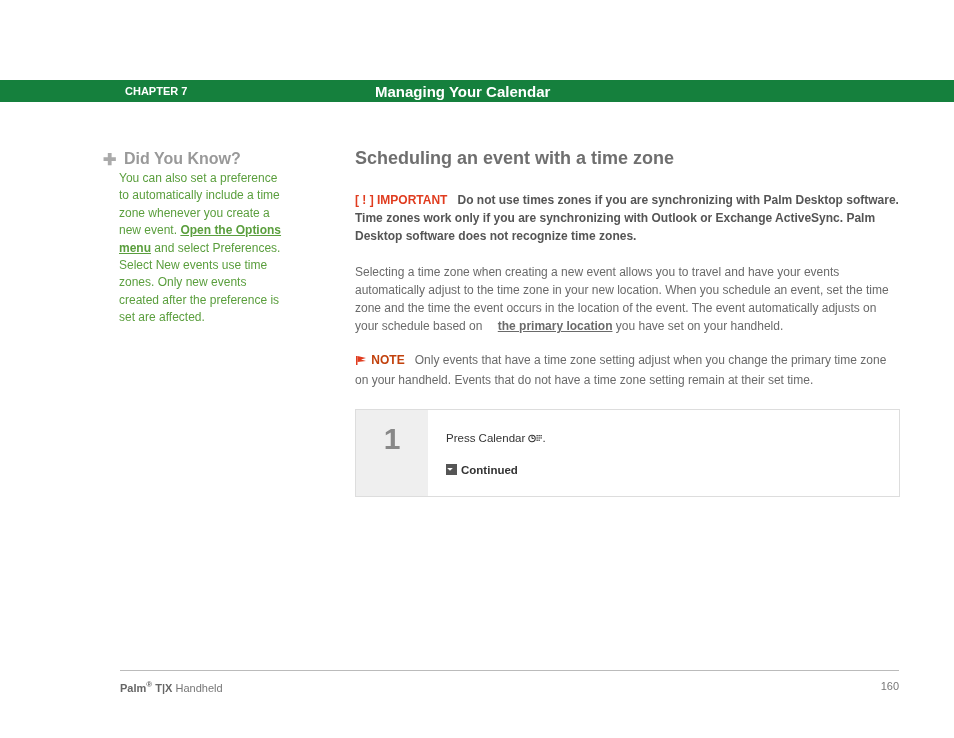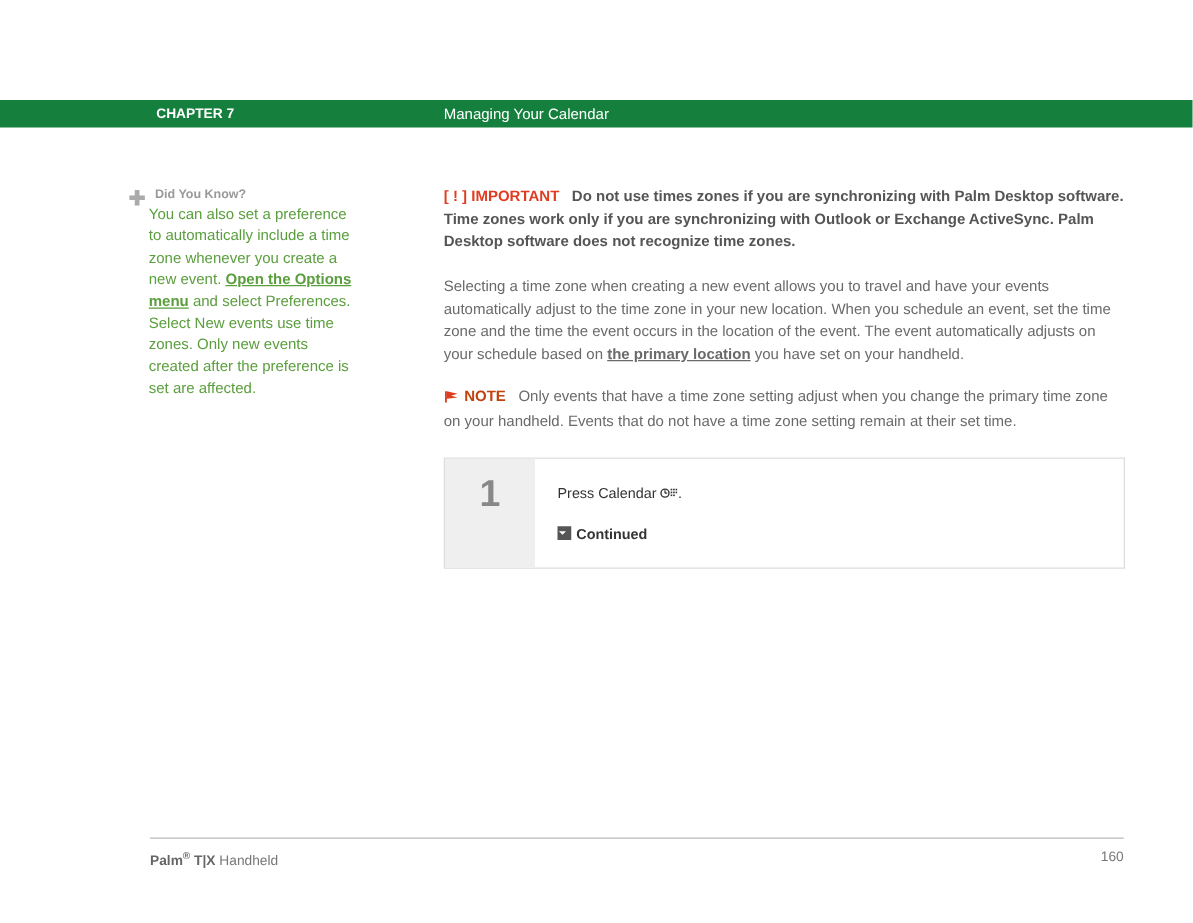--- a/index.html
+++ b/index.html
@@ -23,44 +23,44 @@
     }
     .chapter-label {
       position: absolute;
       left: 125px;
       color: #fff;
       font-weight: bold;
       font-size: 11px;
     }
     .chapter-title {
       position: absolute;
-      left: 355px;
+      left: 375px;
       color: #fff;
-      font-weight: normal;
-      font-size: 12px;
+      font-weight: bold;
+      font-size: 15px;
     }
     .sidebar {
       position: absolute;
       left: 104px;
       top: 150px;
       width: 200px;
     }
     .plus-icon {
       position: absolute;
       left: -1px;
       top: 2px;
       color: #aaa;
       font-weight: bold;
       font-size: 16px;
       line-height: 1;
     }
     .dyk-title {
       font-weight: bold;
       color: #999;
-      font-size: 10px;
+      font-size: 16px;
       margin-left: 20px;
       margin-bottom: 2px;
     }
     .dyk-body {
       color: #5a9e3d;
       font-size: 12px;
       line-height: 1.45;
       margin-left: 15px;
       width: 170px;
     }
@@ -94,20 +94,21 @@
     .body-para {
       font-size: 12px;
       color: #6a6a6a;
       line-height: 1.5;
       margin-bottom: 16px;
     }
     .inline-link {
       color: #6a6a6a;
       font-weight: bold;
       text-decoration: underline;
+      margin-left: 12px;
     }
     .note-row {
       font-size: 12px;
       color: #6a6a6a;
       line-height: 1.5;
       margin-bottom: 20px;
     }
     .note-flag {
       display: inline-block;
       vertical-align: -2px;
@@ -200,20 +201,21 @@
 
 <div class="sidebar">
   <span class="plus-icon">✚</span>
   <div class="dyk-title">Did You Know?</div>
   <div class="dyk-body">
     <span>You can also set a preference to automatically include a time zone whenever you create a new event. </span><a href="#" class="dyk-link">Open the Options menu</a><span> and select Preferences. Select New events use time zones. Only new events created after the preference is set are affected.</span>
   </div>
 </div>
 
 <div class="main">
+  <h2 class="page-title">Scheduling an event with a time zone</h2>
 
   <div class="important-block">
     <span class="imp-bracket">[ </span><span class="imp-bang">!</span><span class="imp-bracket"> ] </span><span class="imp-label">IMPORTANT</span>
     &nbsp;&nbsp;<span>Do not use times zones if you are synchronizing with Palm Desktop software. Time zones work only if you are synchronizing with Outlook or Exchange ActiveSync. Palm Desktop software does not recognize time zones.</span>
   </div>
 
   <p class="body-para">
     <span>Selecting a time zone when creating a new event allows you to travel and have your events automatically adjust to the time zone in your new location. When you schedule an event, set the time zone and the time the event occurs in the location of the event. The event automatically adjusts on your schedule based on </span><a href="#" class="inline-link">the primary location</a><span> you have set on your handheld.</span>
   </p>
 

